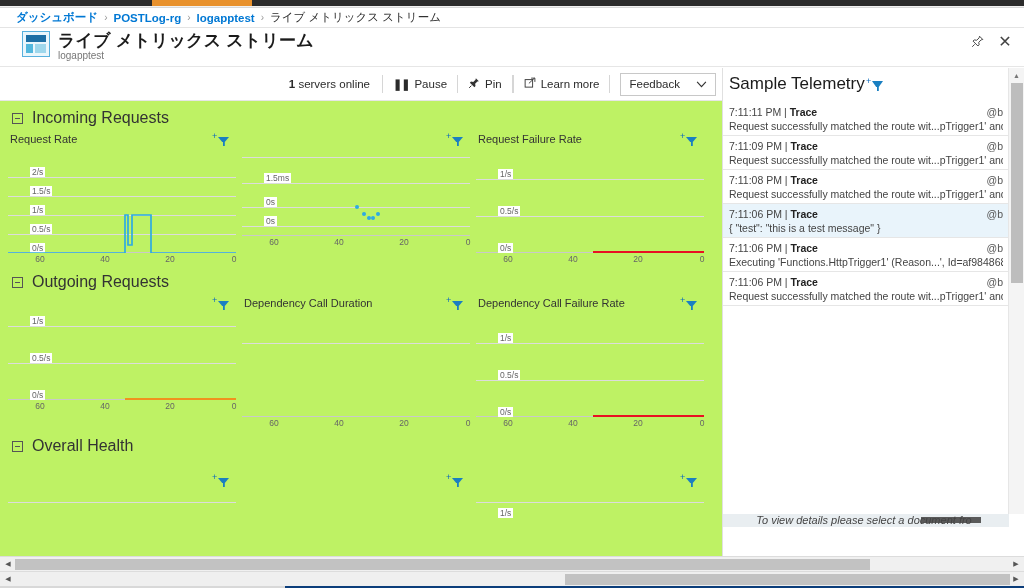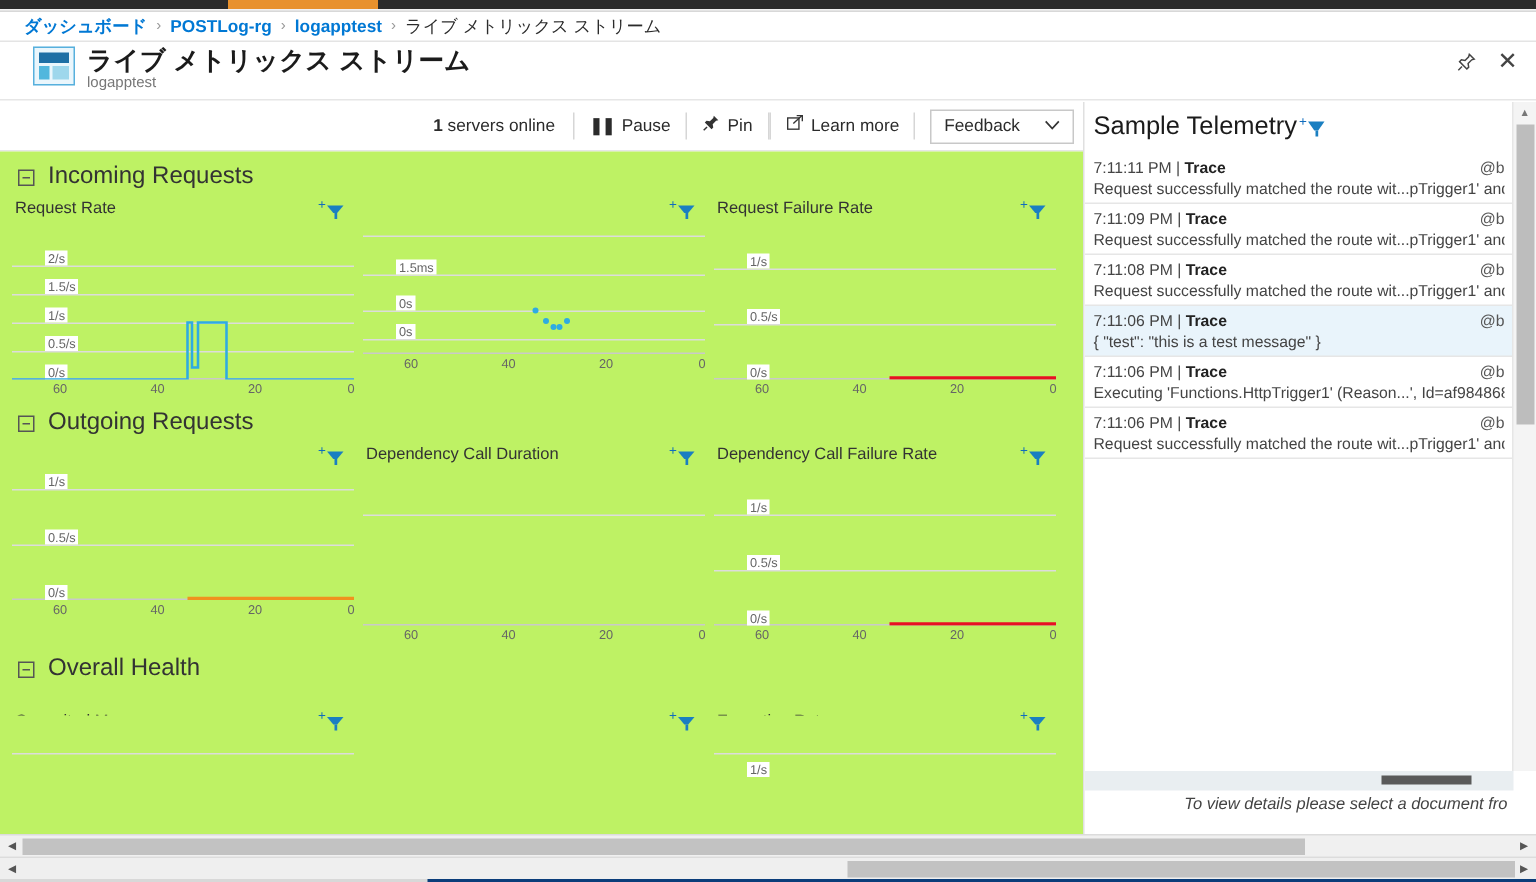--- a/index.html
+++ b/index.html
@@ -194,22 +194,22 @@
   }
   .tel-hscroll {
     position: absolute; left: 0; top: 446px; width: 286px; height: 13px;
     background: #e9eef1;
   }
   .tel-hthumb {
     position: absolute; left: 198px; top: 3px; width: 60px; height: 6px;
     background: #5a5a5a;
   }
   .tel-footer {
-    position: absolute; left: 0; top: 462px; width: 286px;
-    font-size: 11px; color: #444; font-style: italic; text-align: right;
+    position: absolute; left: 0; top: 446px; width: 286px;
+    font-size: 11px; color: #444; font-style: italic; text-align: center;
     padding-right: 4px; white-space: nowrap; overflow: hidden;
   }
 
   
   .hscroll-outer {
     position: absolute; left: 0; width: 1024px; height: 15px;
     background: #f0f0f0; border-top: 1px solid #dcdcdc;
   }
   .hs1 { top: 556px; }
   .hs2 { top: 571px; background: #efefef; }

